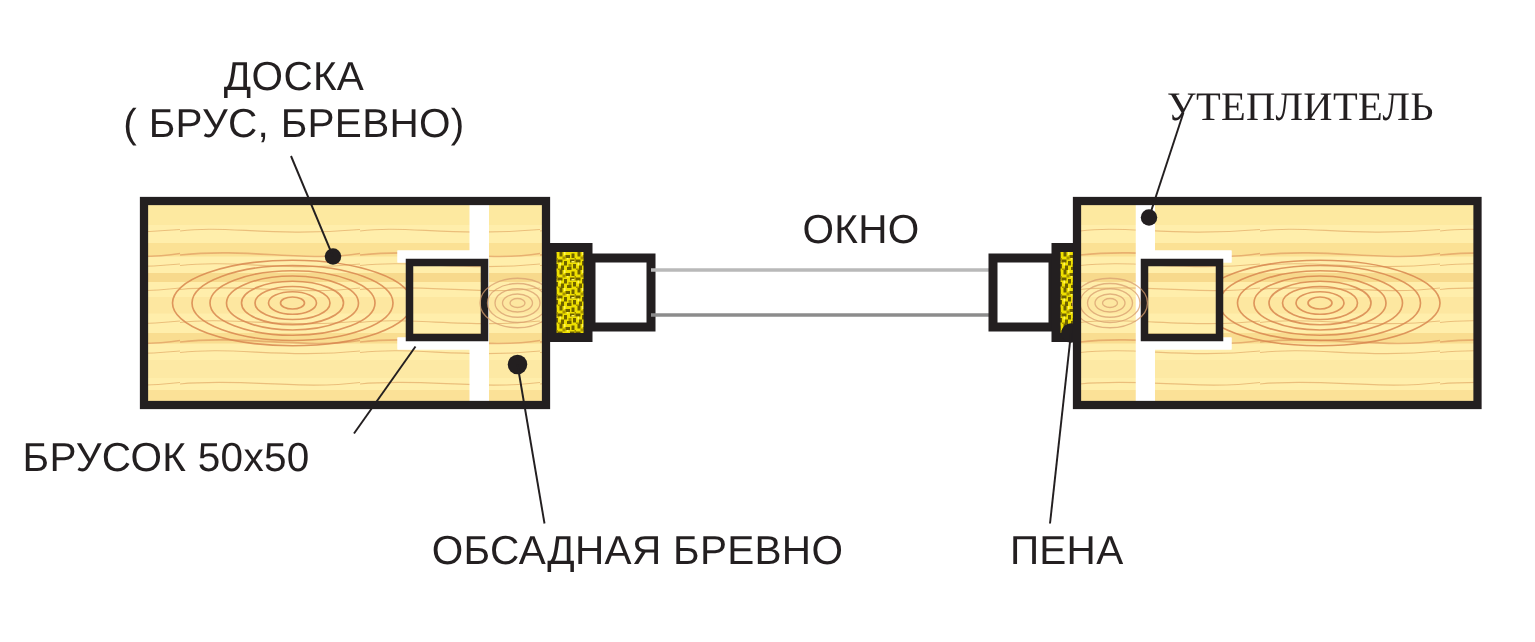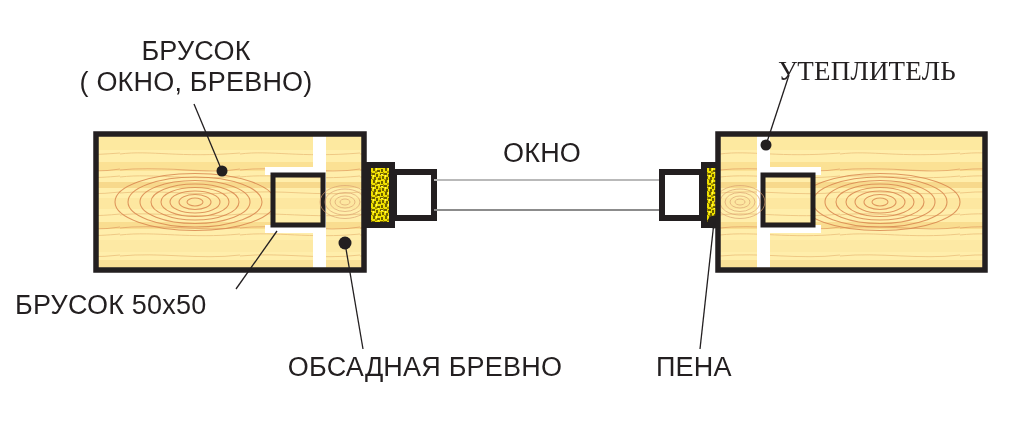--- a/index.html
+++ b/index.html
@@ -191,37 +191,37 @@
   <g stroke="#231f20" stroke-width="1.3" fill="none">
     <line x1="194" y1="104" x2="222" y2="171"></line>
     <line x1="789" y1="75" x2="766" y2="145"></line>
     <line x1="236" y1="289" x2="277" y2="231"></line>
     <line x1="363" y1="349" x2="345" y2="243"></line>
     <line x1="700" y1="349" x2="714" y2="222"></line>
   </g>
 </svg>
 
 <div class="lbl ctr" style="left:46px;top:36px;width:300px;">
-  <div>БРУСОК</div>
-  <div>( ОКНО, БРЕВНО)</div>
+  <div>ДОСКА</div>
+  <div>( БРУС, БРЕВНО)</div>
 </div>
 
 <div class="lbl" style="left:778px;top:56px;width:233px;font-family:Liberation Serif, serif;">
   <div>УТЕПЛИТЕЛЬ</div>
 </div>
 
-<div class="lbl" style="left:503px;top:138px;width:110px;">
+<div class="lbl" style="left:503px;top:138px;width:110px;text-align:right;">
   <div>ОКНО</div>
 </div>
 
 <div class="lbl" style="left:2px;top:290px;width:245px;margin-left:13px;">
   <div>БРУСОК 50х50</div>
 </div>
 
 <div class="lbl ctr" style="left:260px;top:352px;width:330px;">
   <div>ОБСАДНАЯ БРЕВНО</div>
 </div>
 
-<div class="lbl" style="left:656px;top:352px;width:110px;">
+<div class="lbl" style="left:639px;top:352px;width:110px;text-align:right;">
   <div>ПЕНА</div>
 </div>
 
 </div>
 
 </body></html>

